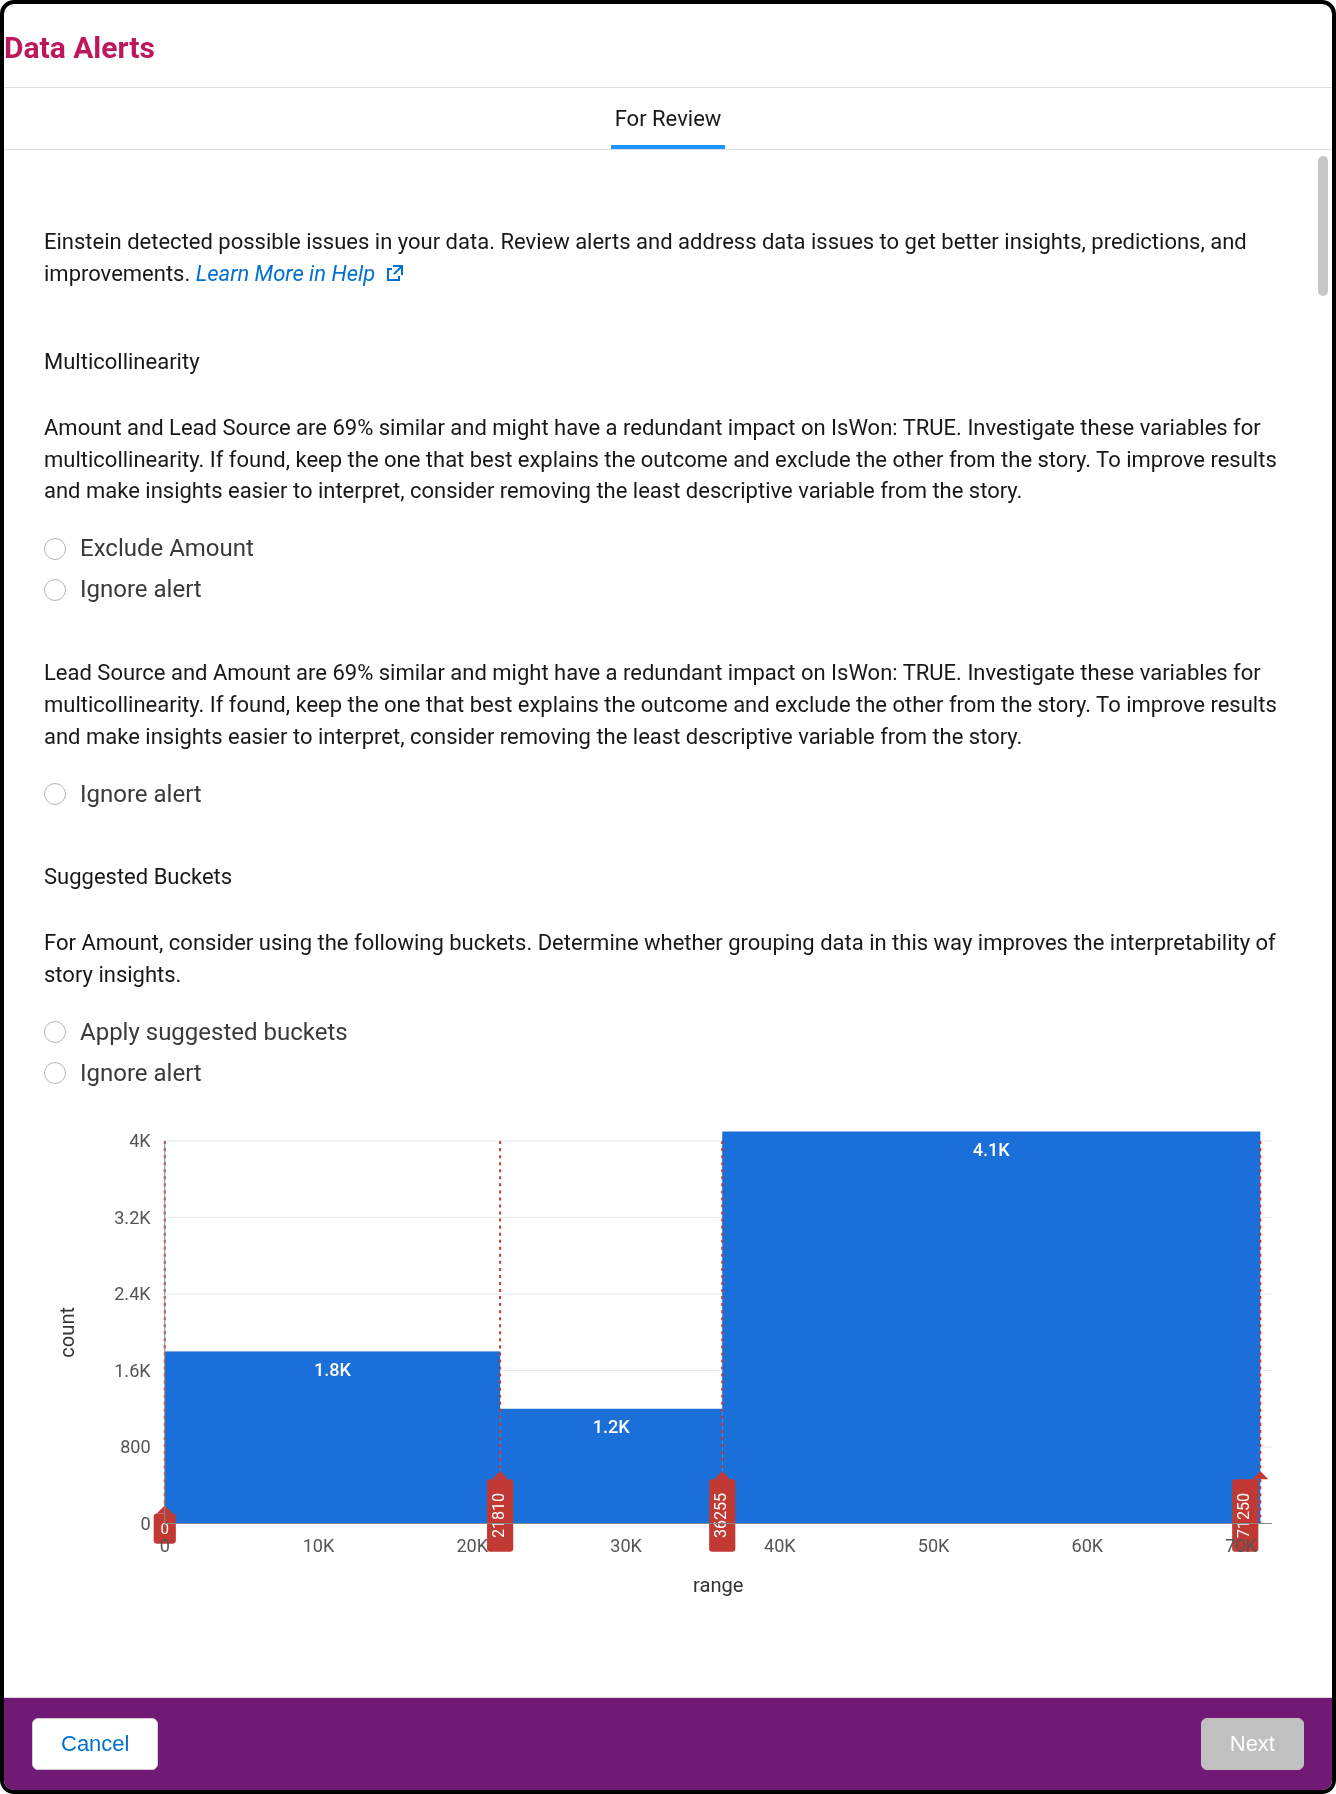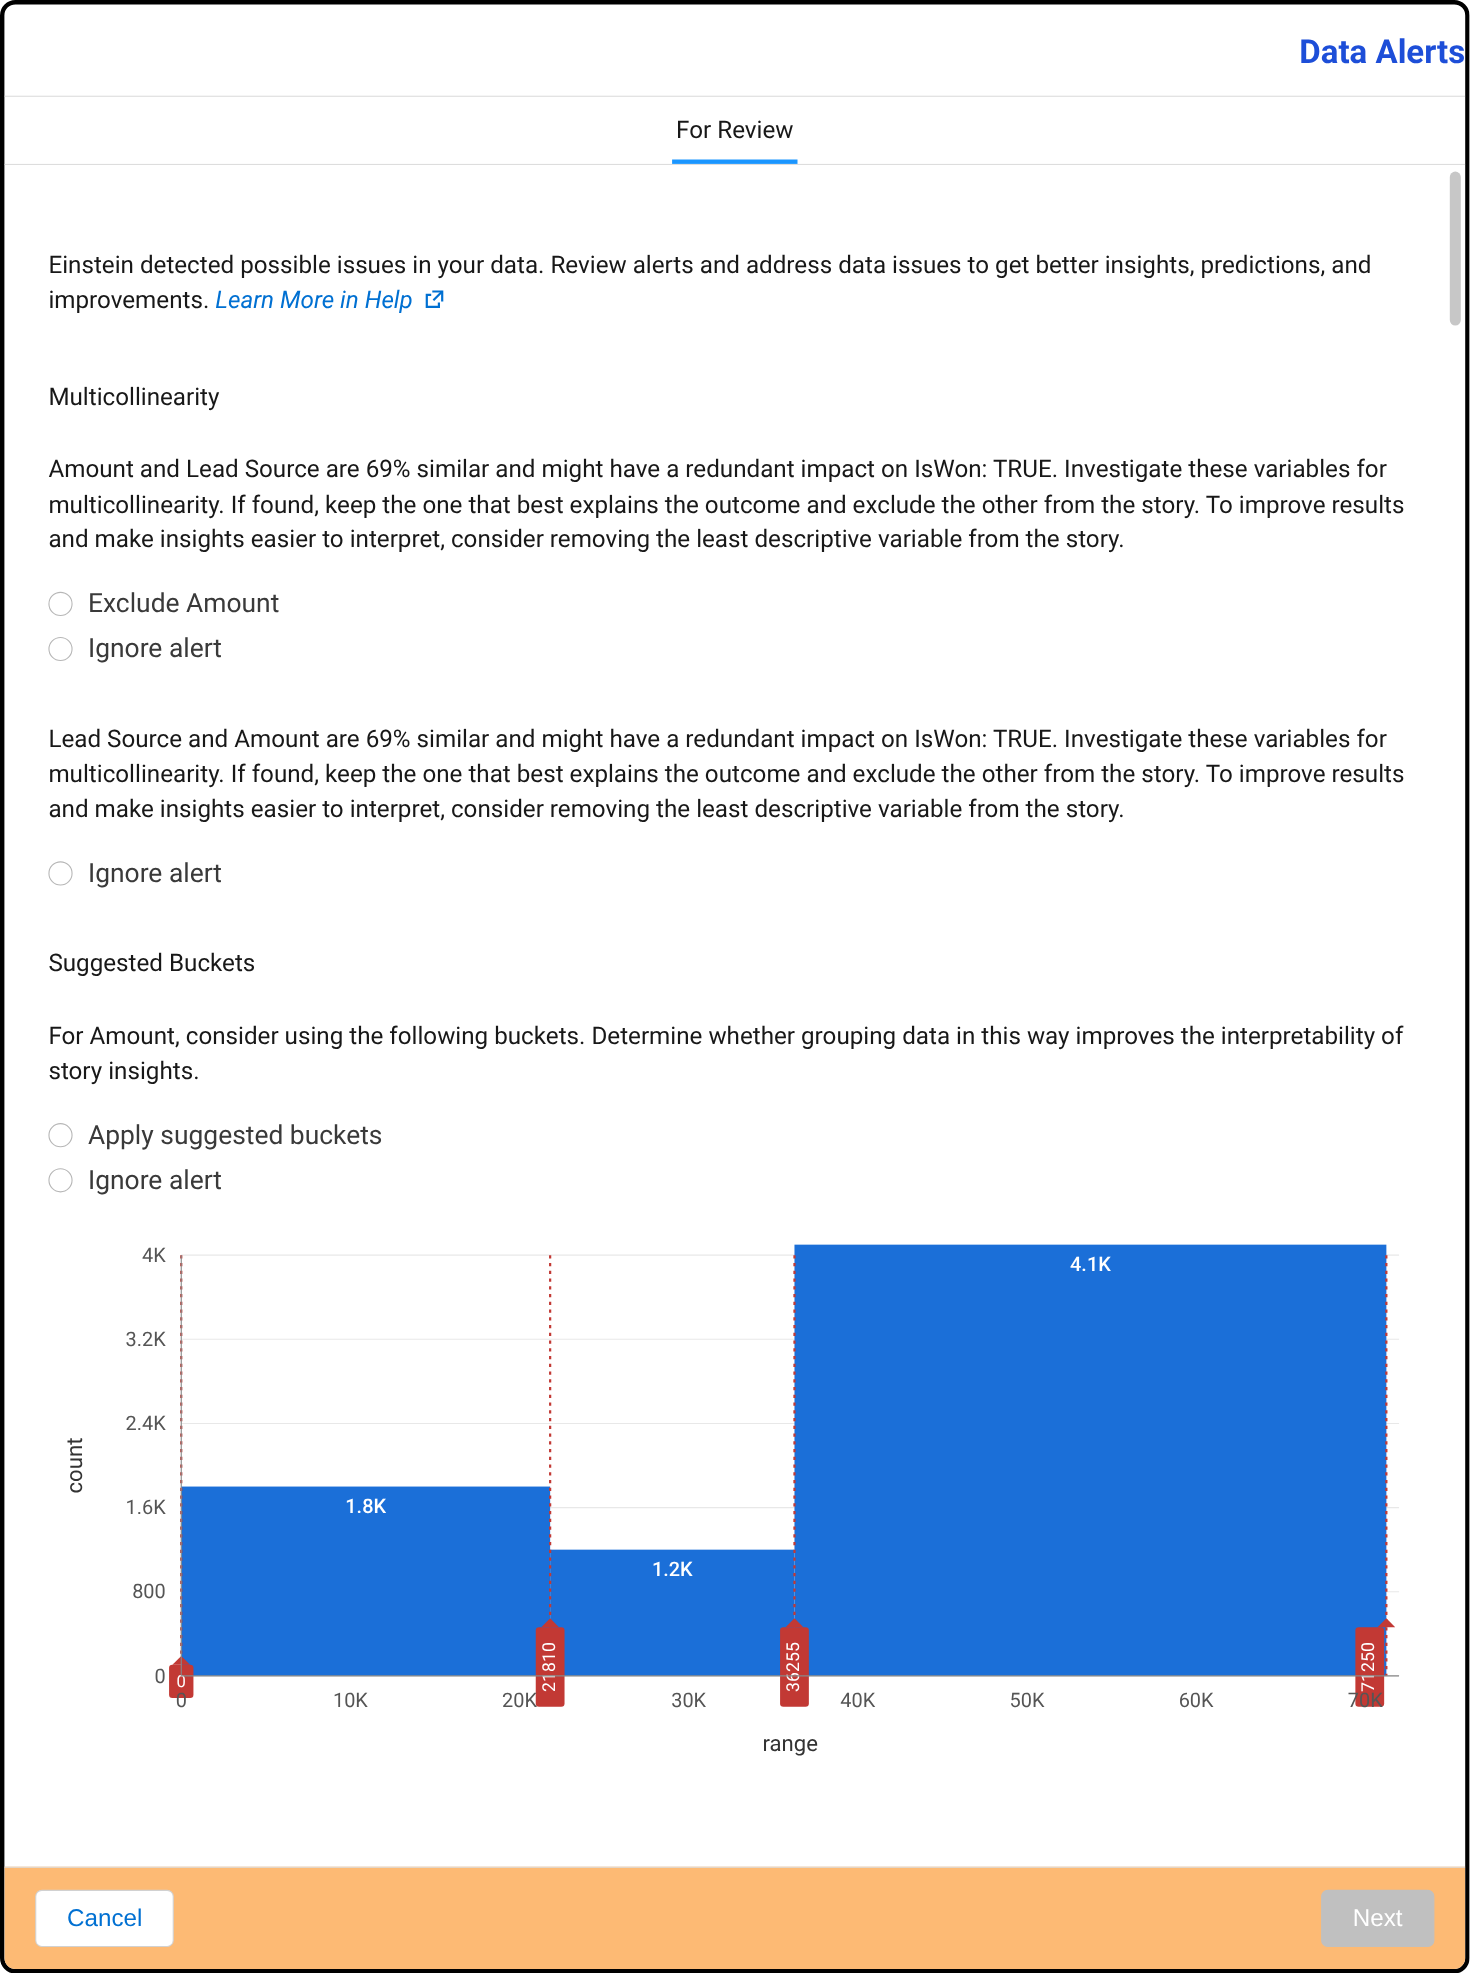--- a/index.html
+++ b/index.html
@@ -14,25 +14,25 @@
     height:1794px;
     margin:0 auto;
     border:4px solid #000;
     border-radius:14px;
     display:flex;
     flex-direction:column;
     overflow:hidden;
     position:relative;
   }
   .dialog-header {
-    text-align:right;
+    text-align:left;
     padding:26px 0 22px;
     font-size:30px;
     font-weight:700;
-    color:#1d4ed8;
+    color:#be185d;
     border-bottom:1px solid #ddd;
   }
   .tabs {
     border-bottom:1px solid #ddd;
     display:flex;
     justify-content:center;
   }
   .tab {
     padding:18px 4px 14px;
     font-size:22px;
@@ -85,21 +85,21 @@
     border-radius:50%;
     flex:0 0 22px;
     background:#fff;
   }
   .radio-label { color:#3a3a3a; font-size:24px; }
   .alert-block { margin-bottom:50px; }
   .chart-wrap { margin-top:40px; }
   .chart-svg { width:100%; height:auto; display:block; }
   .footer {
     border-top:1px solid #ddd;
-    background:#fdba74;
+    background:#701a75;
     padding:20px 28px;
     display:flex;
     justify-content:space-between;
     align-items:center;
   }
   .btn {
     font-size:22px;
     padding:12px 28px;
     border-radius:6px;
     border:1px solid #d1d1d1;

